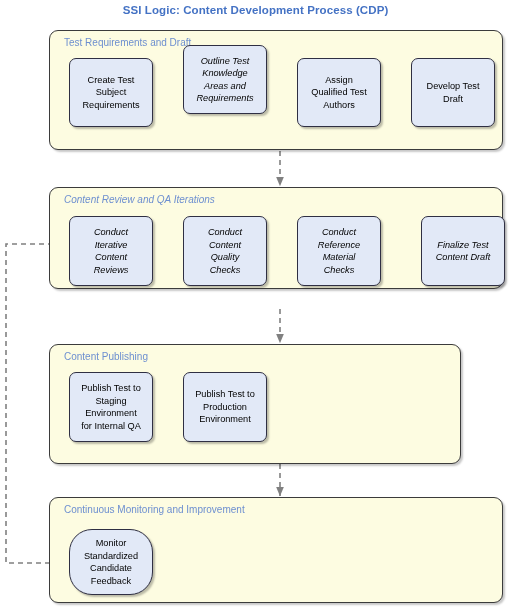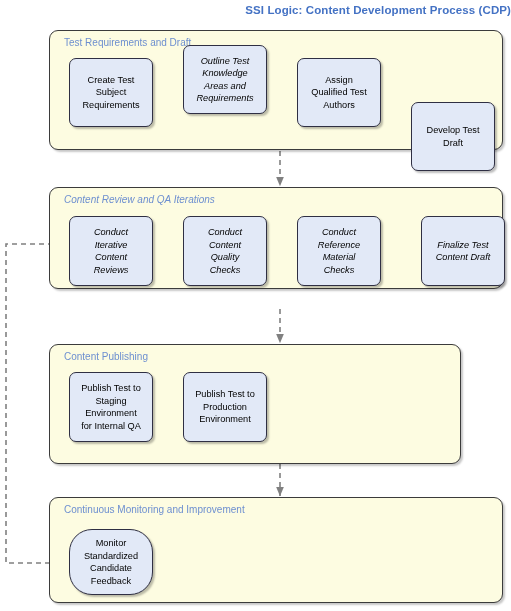--- a/index.html
+++ b/index.html
@@ -18,21 +18,21 @@
     position: absolute;
     left: 0; top: 0;
     width: 511px;
     height: 611px;
   }
   .title {
     position: absolute;
     left: 0;
     top: 4px;
     width: 511px;
-    text-align: right;
+    text-align: center;
     font-size: 11.5px;
     font-weight: bold;
     color: #4472c4;
     letter-spacing: 0.1px;
   }
   
   .lane {
     position: absolute;
     background: #fdfce1;
     border: 1px solid #3b3b3b;
@@ -124,21 +124,21 @@
     <div class="node" style="left:19px; top:27px; width:84px; height:69px;">Create Test
 Subject
 Requirements</div>
     <div class="node" style="left:133px; top:14px; width:84px; height:69px;font-style:italic;">Outline Test
 Knowledge
 Areas and
 Requirements</div>
     <div class="node" style="left:247px; top:27px; width:84px; height:69px;">Assign
 Qualified Test
 Authors</div>
-    <div class="node" style="left:361px; top:27px; width:84px; height:69px;margin-top:44px;">Develop Test
+    <div class="node" style="left:361px; top:27px; width:84px; height:69px;">Develop Test
 Draft</div>
   </div>
 
   <div class="lane" style="left:49px; top:187px; width:454px; height:102px;font-style:italic;">
     <div class="lane-label">Content Review and QA Iterations</div>
     <div class="node" style="left:19px; top:28px; width:84px; height:70px;">Conduct
 Iterative
 Content
 Reviews</div>
     <div class="node" style="left:133px; top:28px; width:84px; height:70px;">Conduct

